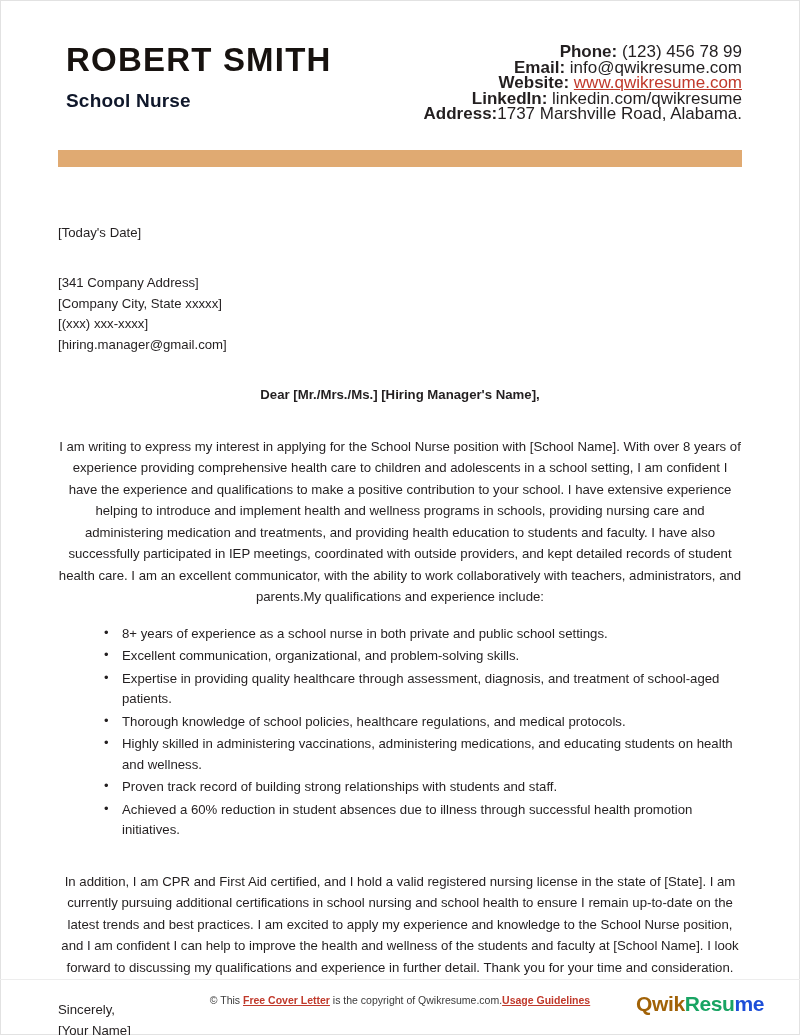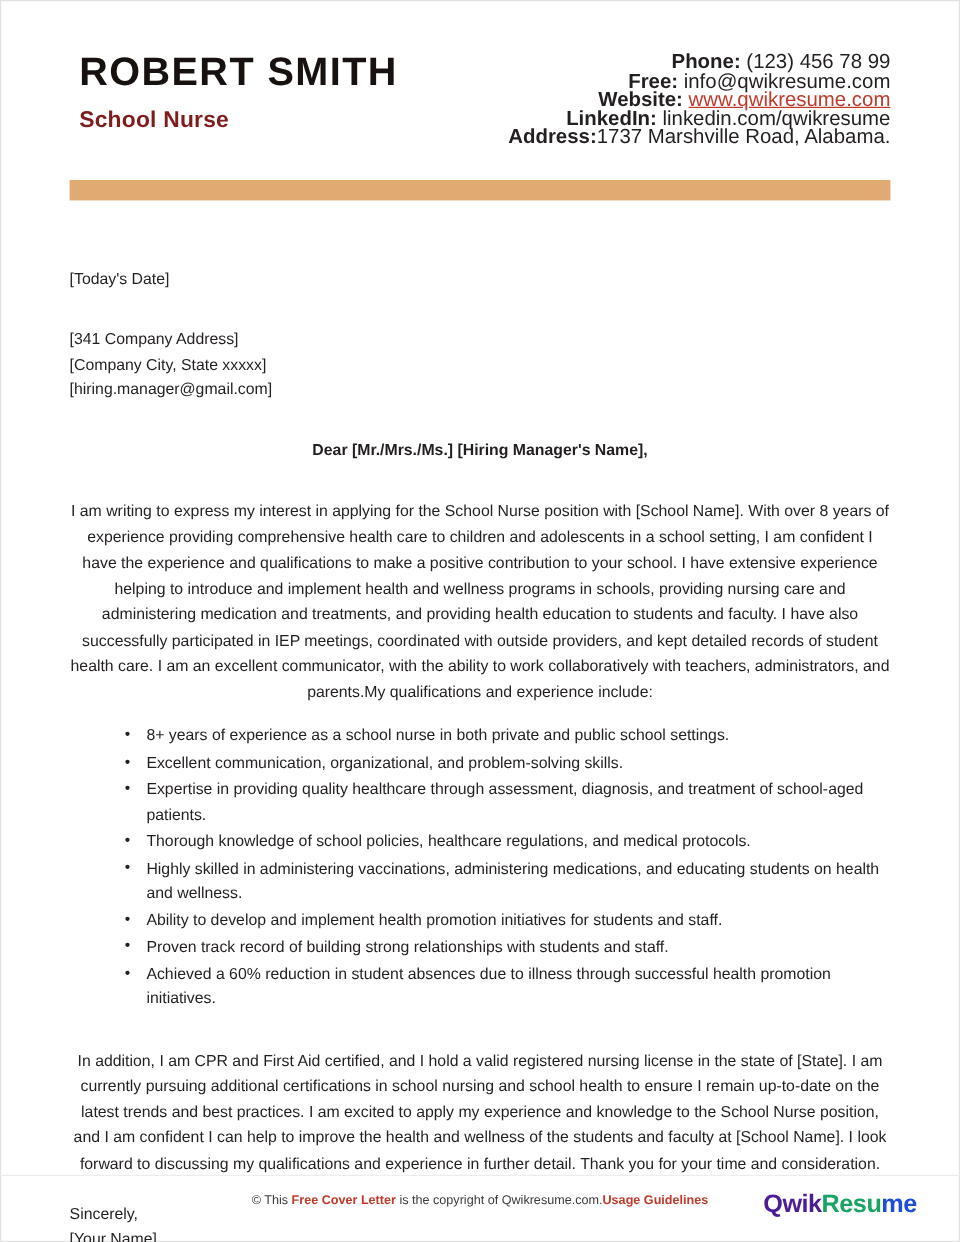--- a/index.html
+++ b/index.html
@@ -49,21 +49,21 @@
     font-weight: bold;
     letter-spacing: 1.2px;
     color: #17120f;
     line-height: 1.1;
     white-space: nowrap;
   }
   .cand-role {
     margin-top: 12px;
     font-size: 19px;
     font-weight: bold;
-    color: #7f1d1d;
+    color: #0f172a;
     letter-spacing: 0.2px;
   }
   .contact {
     text-align: right;
     font-size: 17px;
     line-height: 15.6px;
     color: #231f20;
     padding-top: 8px;
     white-space: nowrap;
   }
@@ -142,34 +142,35 @@
     top: 14px;
     width: 800px;
     text-align: center;
     font-size: 10.5px;
     color: #3a3a3a;
     white-space: nowrap;
   }
   .footer-note .flink {
     color: #c0392b;
     font-weight: bold;
+    text-decoration: underline;
     margin-top: 16px;
   }
   .brand {
     position: absolute;
     right: 36px;
     top: 12px;
     font-size: 21px;
     font-weight: bold;
     letter-spacing: -0.4px;
     white-space: nowrap;
     overflow: hidden;
     height: 23px;
   }
-  .brand .b-qwik { color: #4c1d95; }
+  .brand .b-qwik { color: #a16207; }
   .brand .b-resu { color: #19a463; }
   .brand .b-me   { color: #1d4ed8; }
 </style>
 </head>
 <body>
 
 <div class="page">
   <div class="page-border"></div>
 
   <div class="content">
@@ -178,21 +179,21 @@
       <div class="identity">
         <div class="cand-name">ROBERT SMITH</div>
         <div class="cand-role">School Nurse</div>
       </div>
 
       <div class="contact">
         <div>
           <span class="lbl">Phone:</span><span> (123) 456 78 99</span>
         </div>
         <div>
-          <span class="lbl">Free:</span><span> info@qwikresume.com</span>
+          <span class="lbl">Email:</span><span> info@qwikresume.com</span>
         </div>
         <div>
           <span class="lbl">Website:</span><span> </span><span class="link">www.qwikresume.com</span>
         </div>
         <div>
           <span class="lbl">LinkedIn:</span><span> linkedin.com/qwikresume</span>
         </div>
         <div>
           <span class="lbl">Address:</span><span>1737 Marshville Road, Alabama.</span>
         </div>
@@ -203,34 +204,34 @@
       <div class="divider-bar"></div>
     </div>
 
     <div class="letter">
 
       <div class="blk date-line">[Today's Date]</div>
 
       <div class="blk recipient">
         <div>[341 Company Address]</div>
         <div>[Company City, State xxxxx]</div>
+        <div>[(xxx) xxx-xxxx]</div>
         <div>[hiring.manager@gmail.com]</div>
       </div>
 
       <div class="blk salutation">Dear [Mr./Mrs./Ms.] [Hiring Manager's Name],</div>
 
       <div class="blk para">I am writing to express my interest in applying for the School Nurse position with [School Name]. With over 8 years of experience providing comprehensive health care to children and adolescents in a school setting, I am confident I have the experience and qualifications to make a positive contribution to your school. I have extensive experience helping to introduce and implement health and wellness programs in schools, providing nursing care and administering medication and treatments, and providing health education to students and faculty. I have also successfully participated in IEP meetings, coordinated with outside providers, and kept detailed records of student health care. I am an excellent communicator, with the ability to work collaboratively with teachers, administrators, and parents.My qualifications and experience include:</div>
 
       <ul class="bullets">
         <li>8+ years of experience as a school nurse in both private and public school settings.</li>
         <li>Excellent communication, organizational, and problem-solving skills.</li>
         <li>Expertise in providing quality healthcare through assessment, diagnosis, and treatment of school-aged patients.</li>
         <li>Thorough knowledge of school policies, healthcare regulations, and medical protocols.</li>
         <li>Highly skilled in administering vaccinations, administering medications, and educating students on health and wellness.</li>
-        <li>Ability to develop and implement health promotion initiatives for students and staff.</li>
         <li>Proven track record of building strong relationships with students and staff.</li>
         <li>Achieved a 60% reduction in student absences due to illness through successful health promotion initiatives.</li>
       </ul>
 
       <div class="blk para">In addition, I am CPR and First Aid certified, and I hold a valid registered nursing license in the state of [State]. I am currently pursuing additional certifications in school nursing and school health to ensure I remain up-to-date on the latest trends and best practices. I am excited to apply my experience and knowledge to the School Nurse position, and I am confident I can help to improve the health and wellness of the students and faculty at [School Name]. I look forward to discussing my qualifications and experience in further detail. Thank you for your time and consideration.</div>
 
       <div class="blk signoff">
         <div>Sincerely,</div>
         <div>[Your Name]</div>
       </div>

